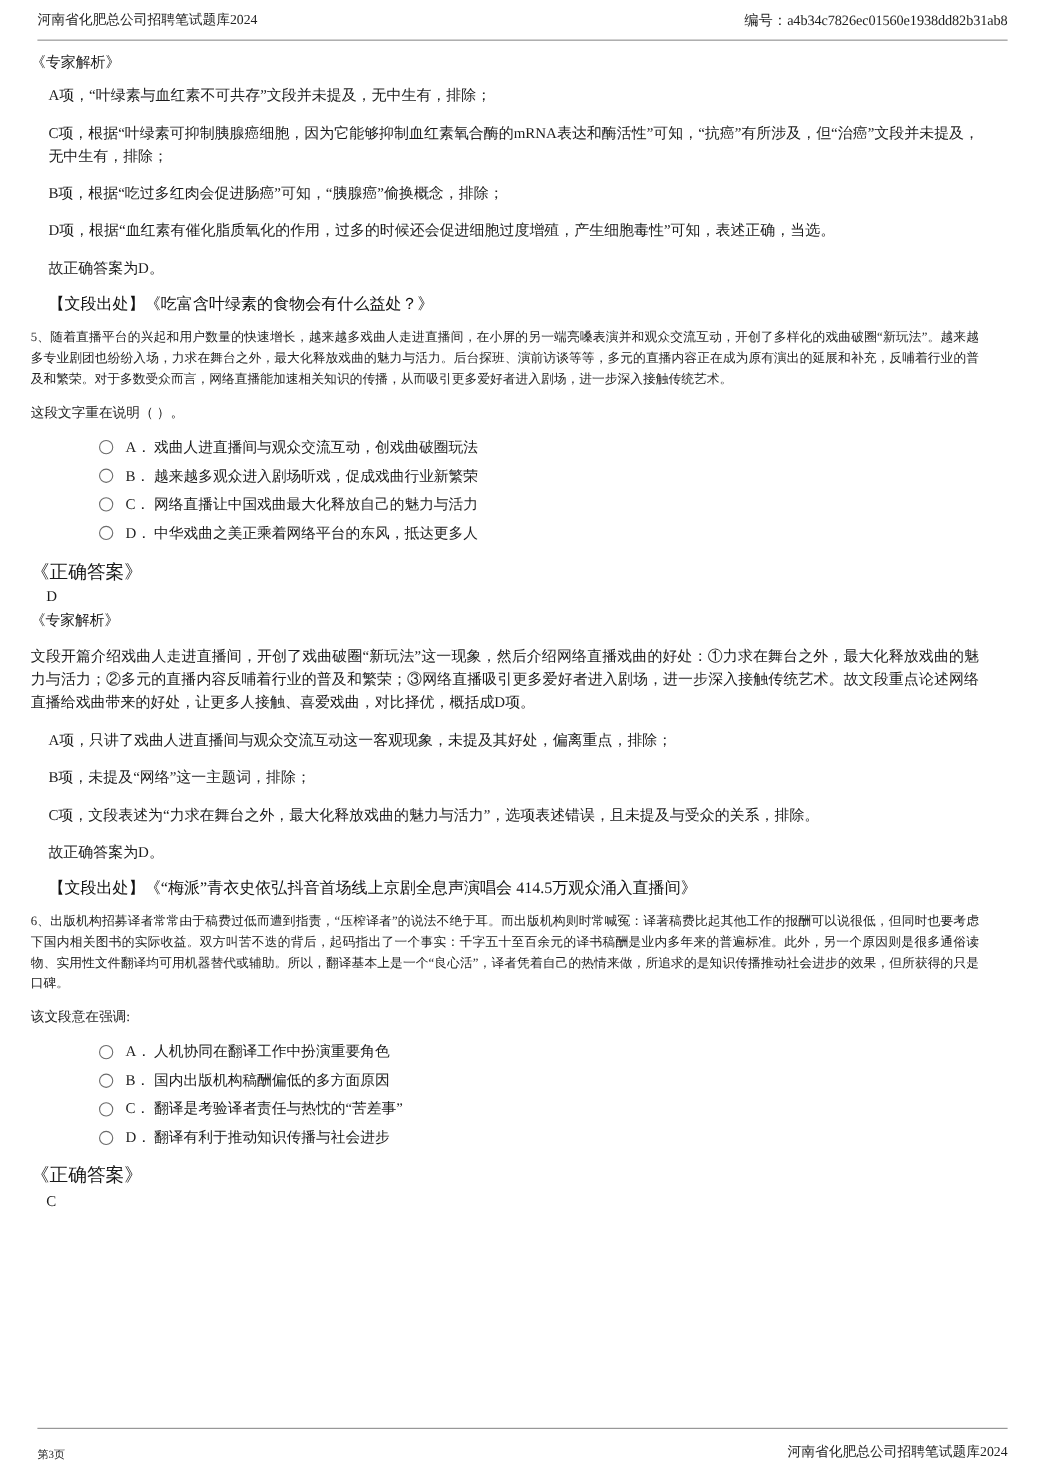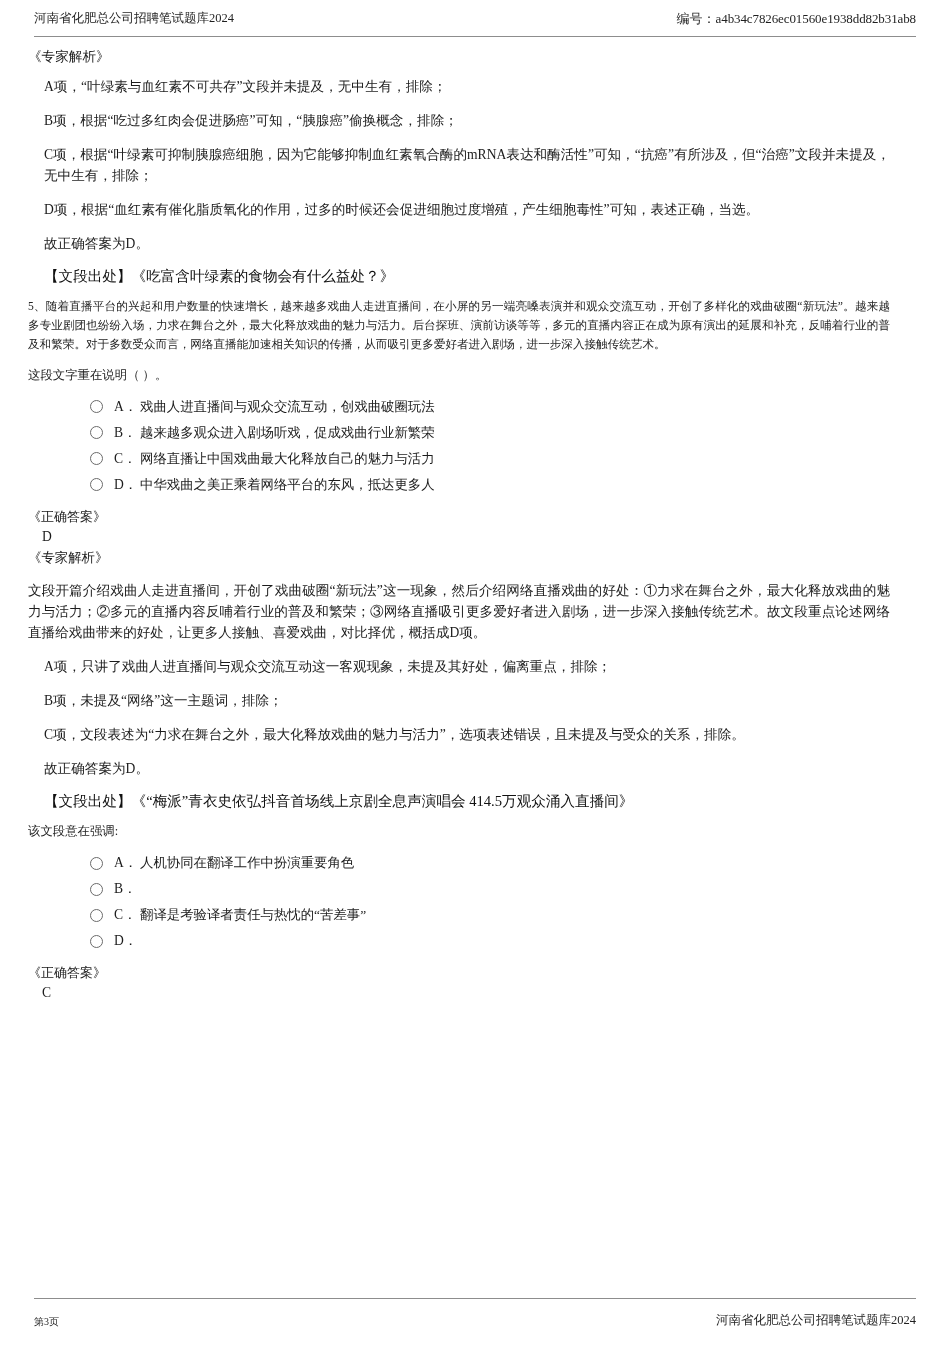--- a/index.html
+++ b/index.html
@@ -112,21 +112,21 @@
   }
   .opt-letter {
     width: 26px;
     flex: 0 0 auto;
     font-size: 13.6px;
   }
   .opt-text { flex: 1 1 auto; }
 
   
   .ans-label {
-    font-size: 13px;
+    font-size: 17px;
     margin: 0;
     line-height: 1.45;
   }
   .ans-value {
     font-size: 13.6px;
     margin: 0 0 2px 0;
     line-height: 1.45;
     padding-left: 14px;
   }
   .exp-label {
@@ -167,22 +167,22 @@
     <div class="header-title">河南省化肥总公司招聘笔试题库2024</div>
     <div class="header-id">
       <span class="id-label">编号：</span><span class="id-value">a4b34c7826ec01560e1938dd82b31ab8</span>
     </div>
   </div>
 
   <div class="content">
 
     <p class="blk tight">《专家解析》</p>
     <p class="blk para-indent">A项，“叶绿素与血红素不可共存”文段并未提及，无中生有，排除；</p>
+    <p class="blk para-indent">C项，根据“叶绿素可抑制胰腺癌细胞，因为它能够抑制血红素氧合酶的mRNA表达和酶活性”可知，“抗癌”有所涉及，但“治癌”文段并未提及，无中生有，排除；</p>
     <p class="blk para-indent">B项，根据“吃过多红肉会促进肠癌”可知，“胰腺癌”偷换概念，排除；</p>
-    <p class="blk para-indent">C项，根据“叶绿素可抑制胰腺癌细胞，因为它能够抑制血红素氧合酶的mRNA表达和酶活性”可知，“抗癌”有所涉及，但“治癌”文段并未提及，无中生有，排除；</p>
     <p class="blk para-indent">D项，根据“血红素有催化脂质氧化的作用，过多的时候还会促进细胞过度增殖，产生细胞毒性”可知，表述正确，当选。</p>
     <p class="blk para-indent">故正确答案为D。</p>
     <p class="heading-line para-indent">【文段出处】《吃富含叶绿素的食物会有什么益处？》</p>
 
     <p class="small-blk">5、随着直播平台的兴起和用户数量的快速增长，越来越多戏曲人走进直播间，在小屏的另一端亮嗓表演并和观众交流互动，开创了多样化的戏曲破圈“新玩法”。越来越多专业剧团也纷纷入场，力求在舞台之外，最大化释放戏曲的魅力与活力。后台探班、演前访谈等等，多元的直播内容正在成为原有演出的延展和补充，反哺着行业的普及和繁荣。对于多数受众而言，网络直播能加速相关知识的传播，从而吸引更多爱好者进入剧场，进一步深入接触传统艺术。</p>
     <p class="qline">这段文字重在说明（ ）。</p>
 
     <ul class="options">
       <li class="option-row">
         <span class="radio"></span>
@@ -210,40 +210,43 @@
     <p class="ans-value">D</p>
     <p class="exp-label">《专家解析》</p>
 
     <p class="blk">文段开篇介绍戏曲人走进直播间，开创了戏曲破圈“新玩法”这一现象，然后介绍网络直播戏曲的好处：①力求在舞台之外，最大化释放戏曲的魅力与活力；②多元的直播内容反哺着行业的普及和繁荣；③网络直播吸引更多爱好者进入剧场，进一步深入接触传统艺术。故文段重点论述网络直播给戏曲带来的好处，让更多人接触、喜爱戏曲，对比择优，概括成D项。</p>
     <p class="blk para-indent">A项，只讲了戏曲人进直播间与观众交流互动这一客观现象，未提及其好处，偏离重点，排除；</p>
     <p class="blk para-indent">B项，未提及“网络”这一主题词，排除；</p>
     <p class="blk para-indent">C项，文段表述为“力求在舞台之外，最大化释放戏曲的魅力与活力”，选项表述错误，且未提及与受众的关系，排除。</p>
     <p class="blk para-indent">故正确答案为D。</p>
     <p class="heading-line para-indent">【文段出处】《“梅派”青衣史依弘抖音首场线上京剧全息声演唱会 414.5万观众涌入直播间》</p>
 
+    <p class="small-blk">6、出版机构招募译者常常由于稿费过低而遭到指责，“压榨译者”的说法不绝于耳。而出版机构则时常喊冤：译著稿费比起其他工作的报酬可以说很低，但同时也要考虑下国内相关图书的实际收益。双方叫苦不迭的背后，起码指出了一个事实：千字五十至百余元的译书稿酬是业内多年来的普遍标准。此外，另一个原因则是很多通俗读物、实用性文件翻译均可用机器替代或辅助。所以，翻译基本上是一个“良心活”，译者凭着自己的热情来做，所追求的是知识传播推动社会进步的效果，但所获得的只是口碑。</p>
     <p class="qline">该文段意在强调:</p>
 
     <ul class="options">
       <li class="option-row">
         <span class="radio"></span>
         <span class="opt-letter">A．</span>
         <span class="opt-text">人机协同在翻译工作中扮演重要角色</span>
       </li>
       <li class="option-row">
         <span class="radio"></span>
         <span class="opt-letter">B．</span>
+        <span class="opt-text">国内出版机构稿酬偏低的多方面原因</span>
       </li>
       <li class="option-row">
         <span class="radio"></span>
         <span class="opt-letter">C．</span>
         <span class="opt-text">翻译是考验译者责任与热忱的“苦差事”</span>
       </li>
       <li class="option-row">
         <span class="radio"></span>
         <span class="opt-letter">D．</span>
+        <span class="opt-text">翻译有利于推动知识传播与社会进步</span>
       </li>
     </ul>
 
     <p class="ans-label">《正确答案》</p>
     <p class="ans-value">C</p>
 
   </div>
 
   <div class="page-footer">
     <div class="footer-page">第3页</div>

